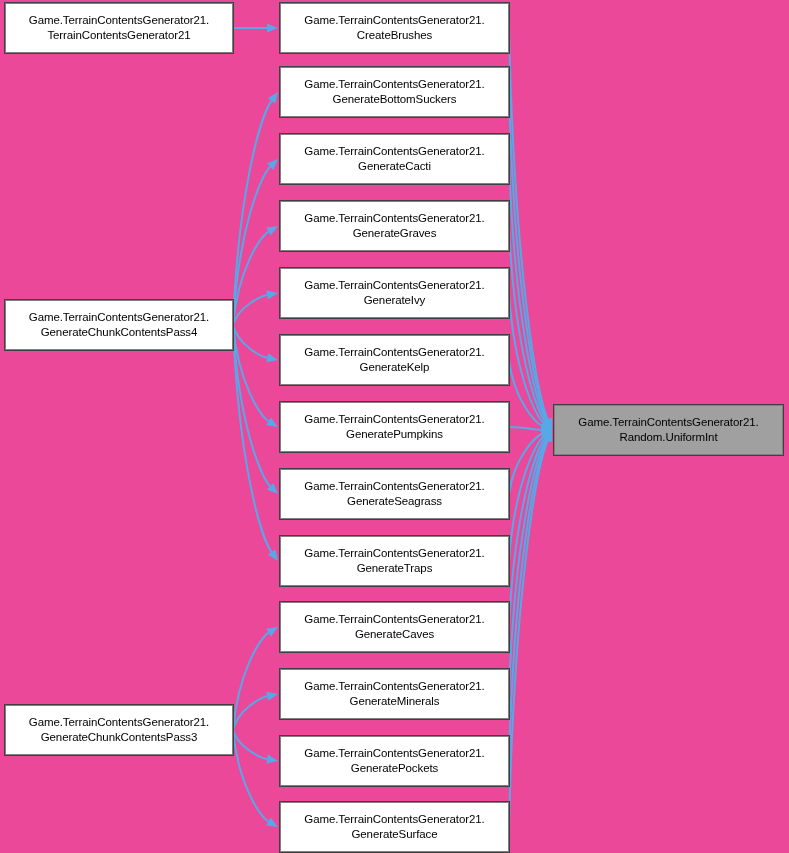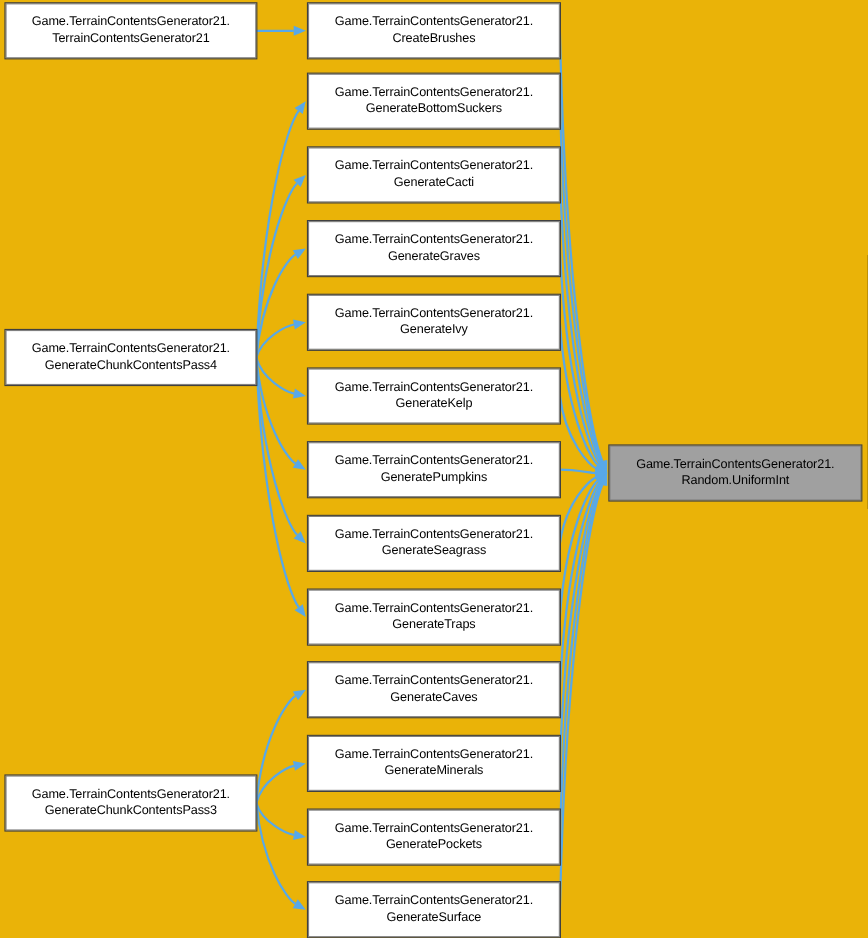--- a/index.html
+++ b/index.html
@@ -1,21 +1,21 @@
 <!DOCTYPE html>
 <html><head>
 <meta charset="utf-8">
 <title>Call Graph</title>
 <style>
   html,body{margin:0;padding:0;background:#000;}
   #canvas{
     position:relative;
     width:789px;
     height:853px;
-    background:#eab308;
+    background:#ec4899;
     overflow:hidden;
     font-family:"Liberation Sans","DejaVu Sans",sans-serif;
   }
   svg#edges{
     position:absolute;
     left:0;top:0;
     width:789px;height:853px;
     pointer-events:none;
   }
   .node{

